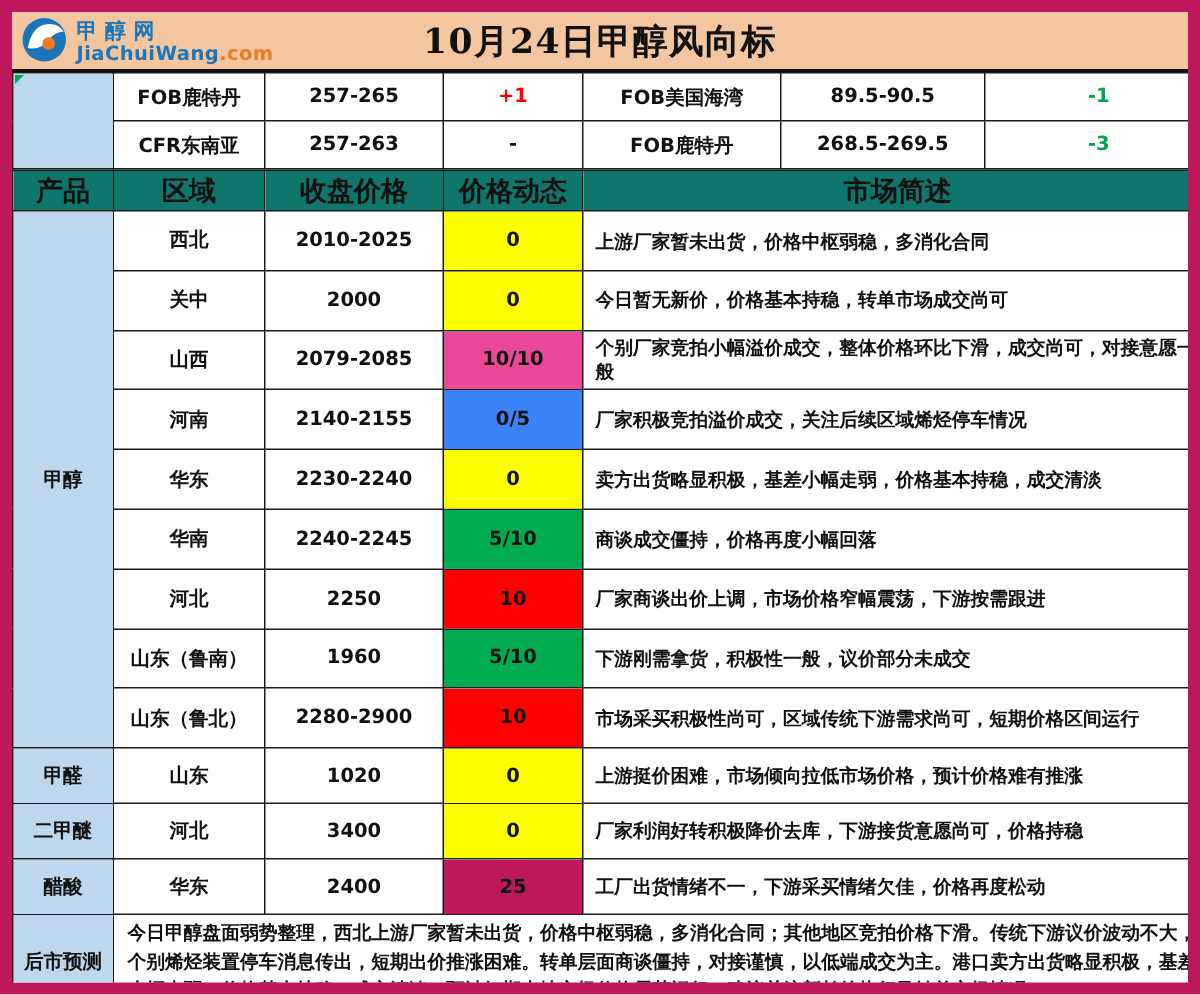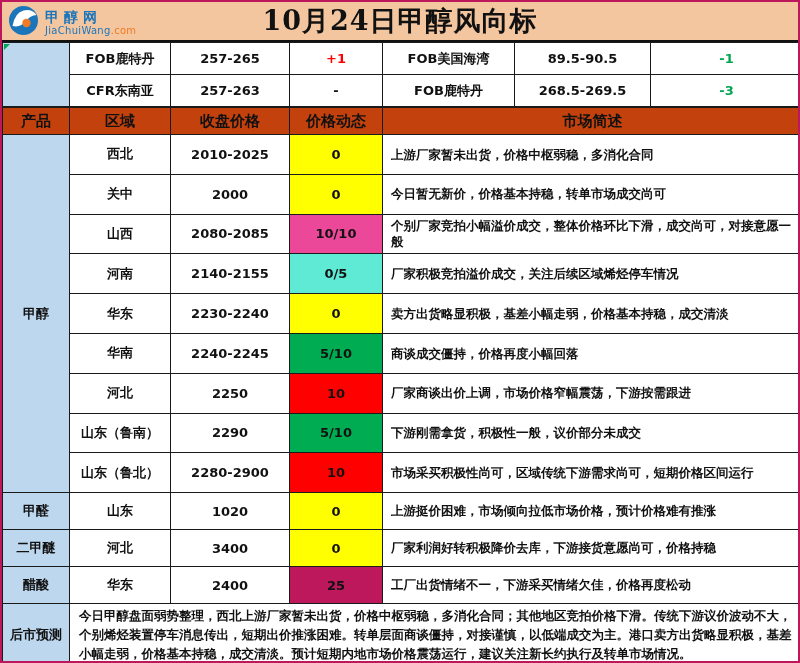--- a/index.html
+++ b/index.html
@@ -1,38 +1,38 @@
 <!DOCTYPE html>
 <html><head>
 <meta charset="utf-8">
 <style>
   html,body{margin:0;padding:0;background:#e8e8e8;}
   .sheet{
     width:800px;height:663px;margin:0 auto;background:#fff;
-    border:2px solid #be185d;box-sizing:border-box;
+    border:8px solid #be185d;box-sizing:border-box;
     font-family:"DejaVu Sans","Liberation Sans",sans-serif;
     font-weight:700;color:#111;position:relative;overflow:hidden;
   }
   
   .banner{height:38px;background:#F4C6A0;border-bottom:2px solid #111;
     display:flex;align-items:center;position:relative;}
   .logo{position:absolute;left:6px;top:3px;display:flex;align-items:center;gap:6px;}
   .logo-text-wrap{display:flex;flex-direction:column;line-height:1;}
   .logo-cn{color:#1B75BB;font-size:14px;letter-spacing:5px;font-weight:700;}
-  .logo-en{font-size:10px;color:#1B75BB;letter-spacing:.3px;margin-top:2px;font-weight:400;}
+  .logo-en{font-size:13px;color:#1B75BB;letter-spacing:.3px;margin-top:2px;font-weight:700;}
   .logo-en .dotcom{color:#F07B22;}
-  .banner-title{flex:1;text-align:center;font-size:27px;font-weight:700;
+  .banner-title{flex:1;text-align:center;font-size:23px;font-weight:700;
     font-family:"DejaVu Serif","Liberation Serif",serif;letter-spacing:1px;}
   
   table{border-collapse:collapse;table-layout:fixed;width:800px;}
   td,th{border:1px solid #1a1a1a;text-align:center;vertical-align:middle;
     font-size:13px;font-weight:700;padding:0;position:relative;overflow:hidden;}
   .intl tr{height:32px;}
   .blue{background:#BDD7EE;margin-top:12px;}
-  .head-row th{background:#c2410c;height:26px;font-size:15px;}
+  .head-row th{background:#0f766e;height:26px;font-size:18px;}
   .r-meth{height:39.8px;}
   .r-small{height:37px;}
   .summary-cell{text-align:left;padding:2px 8px;font-size:12.5px;line-height:1.25;}
   .change-cell{font-size:13px;}
   .forecast-row{height:59px;}
   .forecast-text{text-align:left;padding:3px 9px;font-size:12.5px;line-height:1.5;}
   
   .flag{position:absolute;top:1px;left:1px;width:0;height:0;
     border-top:6px solid #00A651;border-right:6px solid transparent;}
 </style>
@@ -116,28 +116,28 @@
       <td class="summary-cell">上游厂家暂未出货，价格中枢弱稳，多消化合同</td>
     </tr>
     <tr class="r-meth">
       <td>关中</td>
       <td>2000</td>
       <td class="change-cell" style="background-color: rgb(255, 255, 0);">0</td>
       <td class="summary-cell">今日暂无新价，价格基本持稳，转单市场成交尚可</td>
     </tr>
     <tr class="r-meth">
       <td>山西</td>
-      <td>2080-2085</td>
+      <td>2079-2085</td>
       <td class="change-cell" style="background-color: #ec4899;">10/10</td>
       <td class="summary-cell">个别厂家竞拍小幅溢价成交，整体价格环比下滑，成交尚可，对接意愿一般</td>
     </tr>
     <tr class="r-meth">
       <td>河南</td>
       <td>2140-2155</td>
-      <td class="change-cell" style="background-color: #5eead4;">0/5</td>
+      <td class="change-cell" style="background-color: #3b82f6;">0/5</td>
       <td class="summary-cell">厂家积极竞拍溢价成交，关注后续区域烯烃停车情况</td>
     </tr>
     <tr class="r-meth">
       <td>华东</td>
       <td>2230-2240</td>
       <td class="change-cell" style="background-color: rgb(255, 255, 0);">0</td>
       <td class="summary-cell">卖方出货略显积极，基差小幅走弱，价格基本持稳，成交清淡</td>
     </tr>
     <tr class="r-meth">
       <td>华南</td>
@@ -146,21 +146,21 @@
       <td class="summary-cell">商谈成交僵持，价格再度小幅回落</td>
     </tr>
     <tr class="r-meth">
       <td>河北</td>
       <td>2250</td>
       <td class="change-cell" style="background-color: rgb(255, 0, 0);">10</td>
       <td class="summary-cell">厂家商谈出价上调，市场价格窄幅震荡，下游按需跟进</td>
     </tr>
     <tr class="r-meth">
       <td>山东（鲁南）</td>
-      <td>2290</td>
+      <td>1960</td>
       <td class="change-cell" style="background-color: rgb(0, 172, 82);">5/10</td>
       <td class="summary-cell">下游刚需拿货，积极性一般，议价部分未成交</td>
     </tr>
     <tr class="r-meth">
       <td>山东（鲁北）</td>
       <td>2280-2900</td>
       <td class="change-cell" style="background-color: rgb(255, 0, 0);">10</td>
       <td class="summary-cell">市场采买积极性尚可，区域传统下游需求尚可，短期价格区间运行</td>
     </tr>
 

